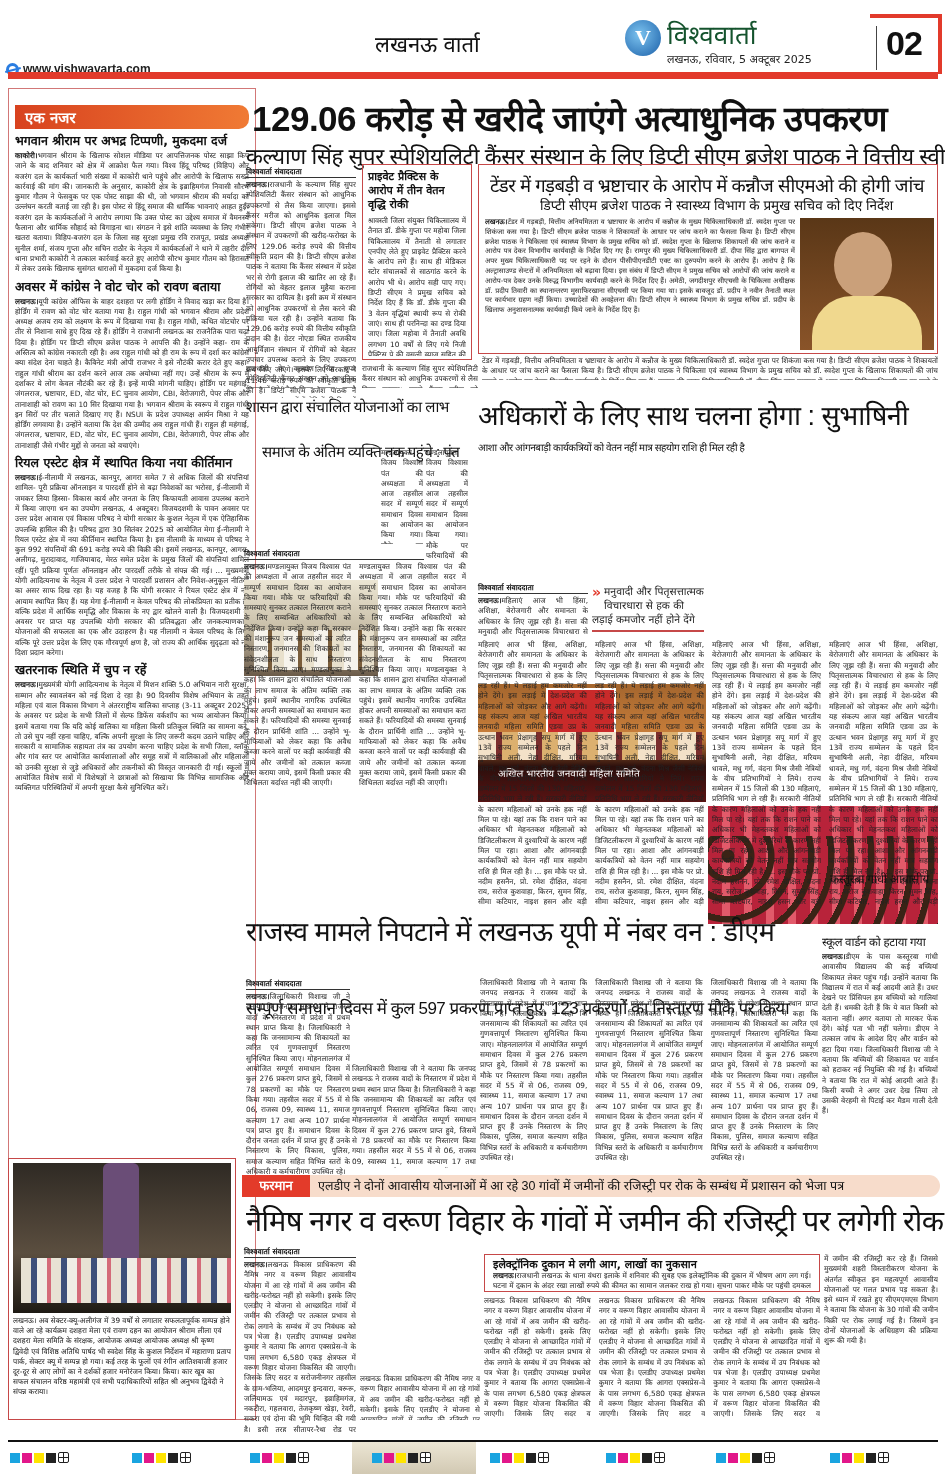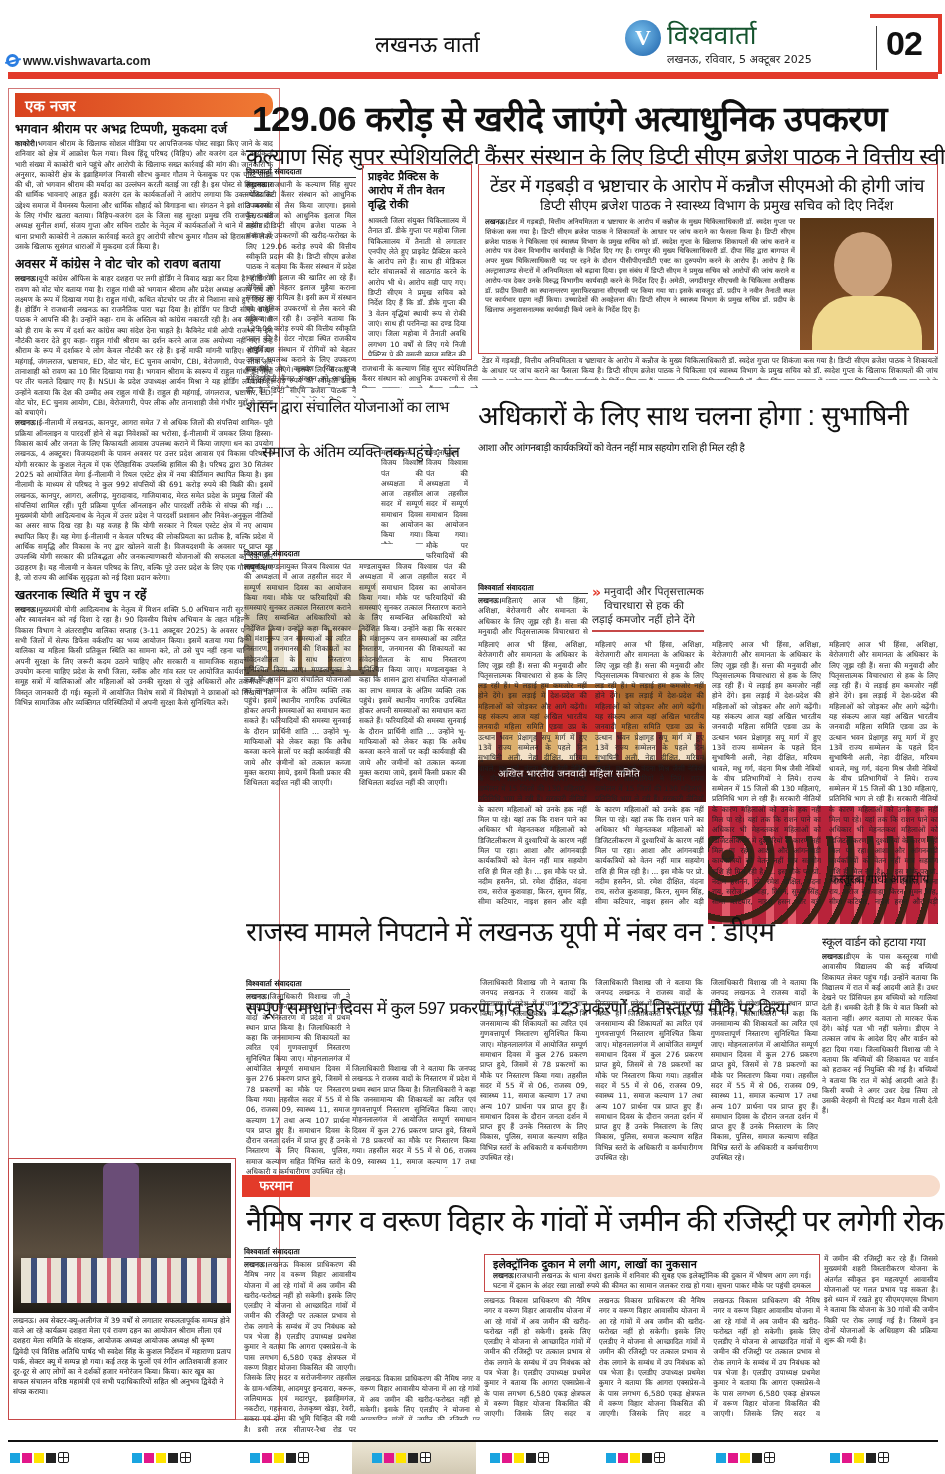--- a/index.html
+++ b/index.html
@@ -1,30 +1,30 @@
 <!DOCTYPE html>
 <html><head>
 <meta charset="utf-8">
 <style>
 *{box-sizing:border-box;margin:0;padding:0}
 body{width:945px;height:1474px;background:#fff;font-family:"DejaVu Sans",sans-serif;color:#111;overflow:hidden;position:relative}
 .abs{position:absolute}
-.hdr-url{left:6px;top:54px;font-size:12px;font-weight:bold;color:#222;display:flex;gap:4px;font-family:"Liberation Sans",sans-serif}
+.hdr-url{left:6px;top:62px;font-size:12px;font-weight:bold;color:#222;display:flex;align-items:center;gap:4px;font-family:"Liberation Sans",sans-serif}
 .ie{width:13px;height:13px;border-radius:50%;border:3px solid #2a7de1;position:relative}
 .ie:after{content:"";position:absolute;left:-4px;top:3px;width:16px;height:2px;background:#2a7de1;transform:rotate(-15deg)}
 .hdr-sec{left:375px;top:28px;font-size:22px;font-family:"Liberation Sans",sans-serif}
 .logo{left:625px;top:16px;width:150px;height:55px}
 .logo-circ{position:absolute;left:0;top:4px;width:36px;height:36px;border-radius:50%;background:radial-gradient(circle at 40% 40%,#7cc3ef,#1a5fa8);color:#fff;font-weight:bold;text-align:center;line-height:36px;font-size:22px;font-family:"Liberation Serif",serif}
 .logo-name{position:absolute;left:42px;top:0;font-size:26px;font-weight:normal;color:#14532d}
 .logo-date{position:absolute;left:42px;top:35px;font-size:11px;color:#222;white-space:nowrap}
 .pgbox{left:870px;top:14px;width:72px;height:60px;border-top:4px solid #e23a2b;border-right:4px solid #e23a2b}
 .pgsep{position:absolute;left:6px;top:8px;width:1px;height:44px;background:#444}
 .pgnum{position:absolute;left:16px;top:6px;font-size:34px;font-family:"Liberation Sans",sans-serif;font-weight:bold;letter-spacing:-1px}
 .redbar{left:8px;top:72px;width:930px;height:7px;background:#e23a2b}
-.col-left{left:8px;top:88px;width:272px;height:1332px;border:1.5px solid #d27777;padding:4px 6px;overflow:hidden}
+.col-left{left:8px;top:88px;width:248px;height:1332px;border:1.5px solid #d27777;padding:16px 6px;overflow:hidden}
 .eknazar{background:linear-gradient(90deg,#d8421f,#f07a34);color:#fff;font-weight:bold;font-size:15px;padding:2px 10px;border-radius:0 10px 10px 0;margin-bottom:3px}
 .lh{font-size:12.5px;font-weight:bold;line-height:15px;margin:4px 0 3px}
 .body{font-size:7.3px;line-height:10.3px;color:#222;text-align:justify}
 .body b{font-weight:bold}
 .h1{font-family:"Liberation Sans",sans-serif;font-weight:bold;color:#111;white-space:nowrap}
 .sub{font-family:"Liberation Sans",sans-serif;color:#111;white-space:nowrap}
 .byline{font-size:7.5px;font-weight:bold;border-bottom:1px solid #333;padding-bottom:1px;margin-bottom:2px}
 .cols{display:flex;gap:8px}
 .cols>div{flex:1}
 .box{border:1.5px solid #c64848}
@@ -64,20 +64,21 @@
   <div class="pgnum">02</div>
 </div>
 <div class="abs redbar"></div>
 
 <div class="abs col-left">
   <div class="eknazar">एक नजर</div>
   <div class="lh">भगवान श्रीराम पर अभद्र टिप्पणी, मुकदमा दर्ज</div>
   <div class="body"><b>काकोरी।</b><span>भगवान श्रीराम के खिलाफ सोशल मीडिया पर आपत्तिजनक पोस्ट साझा किए जाने के बाद शनिवार को क्षेत्र में आक्रोश फैल गया। विश्व हिंदू परिषद (विहिप) और बजरंग दल के कार्यकर्ता भारी संख्या में काकोरी थाने पहुंचे और आरोपी के खिलाफ सख्त कार्रवाई की मांग की। जानकारी के अनुसार, काकोरी क्षेत्र के इब्राहिमगंज निवासी सौरभ कुमार गौतम ने फेसबुक पर एक पोस्ट साझा की थी, जो भगवान श्रीराम की मर्यादा का उल्लंघन करती बताई जा रही है। इस पोस्ट से हिंदू समाज की धार्मिक भावनाएं आहत हुईं। बजरंग दल के कार्यकर्ताओं ने आरोप लगाया कि उक्त पोस्ट का उद्देश्य समाज में वैमनस्य फैलाना और धार्मिक सौहार्द को बिगाड़ना था। संगठन ने इसे शांति व्यवस्था के लिए गंभीर खतरा बताया। विहिप-बजरंग दल के जिला सह सुरक्षा प्रमुख रवि राजपूत, प्रखंड अध्यक्ष सुनील शर्मा, संजय गुप्ता और सचिन राठौर के नेतृत्व में कार्यकर्ताओं ने थाने में तहरीर दी। थाना प्रभारी काकोरी ने तत्काल कार्रवाई करते हुए आरोपी सौरभ कुमार गौतम को हिरासत में लेकर उसके खिलाफ सुसंगत धाराओं में मुकदमा दर्ज किया है।</span></div>
   <div class="lh">अवसर में कांग्रेस ने वोट चोर को रावण बताया</div>
   <div class="body"><b>लखनऊ।</b><span>यूपी कांग्रेस ऑफिस के बाहर दशहरा पर लगी होर्डिंग ने विवाद खड़ा कर दिया है। होर्डिंग में रावण को वोट चोर बताया गया है। राहुल गांधी को भगवान श्रीराम और प्रदेश अध्यक्ष अजय राय को लक्ष्मण के रूप में दिखाया गया है। राहुल गांधी, कथित वोटचोर पर तीर से निशाना साधे हुए दिख रहे हैं। होर्डिंग ने राजधानी लखनऊ का राजनैतिक पारा चढ़ा दिया है। होर्डिंग पर डिप्टी सीएम ब्रजेश पाठक ने आपत्ति की है। उन्होंने कहा- राम के अस्तित्व को कांग्रेस नकारती रही है। अब राहुल गांधी को ही राम के रूप में दर्शा कर कांग्रेस क्या संदेश देना चाहते है। कैबिनेट मंत्री ओपी राजभर ने इसे नौटंकी करार देते हुए कहा- राहुल गांधी श्रीराम का दर्शन करने आज तक अयोध्या नहीं गए। उन्हें श्रीराम के रूप में दर्शाकर ये लोग केवल नौटंकी कर रहे हैं। इन्हें माफी मांगनी चाहिए। होर्डिंग पर महंगाई, जंगलराज, भ्रष्टाचार, ED, वोट चोर, EC चुनाव आयोग, CBI, बेरोजगारी, पेपर लीक और तानाशाही को रावण का 10 सिर दिखाया गया है। भगवान श्रीराम के स्वरूप में राहुल गांधी इन सिरों पर तीर चलाते दिखाए गए हैं। NSUI के प्रदेश उपाध्यक्ष आर्यन मिश्रा ने यह होर्डिंग लगवाया है। उन्होंने बताया कि देश की उम्मीद अब राहुल गांधी हैं। राहुल ही महंगाई, जंगलराज, भ्रष्टाचार, ED, वोट चोर, EC चुनाव आयोग, CBI, बेरोजगारी, पेपर लीक और तानाशाही जैसे गंभीर मुद्दों से जनता को बचाएंगे।</span></div>
+  <div class="lh">रियल एस्टेट क्षेत्र में स्थापित किया नया कीर्तिमान</div>
   <div class="body"><b>लखनऊ।</b><span>ई-नीलामी में लखनऊ, कानपुर, आगरा समेत 7 से अधिक जिलों की संपत्तियां शामिल- पूरी प्रक्रिया ऑनलाइन व पारदर्शी होने से बढ़ा निवेशकों का भरोसा, ई-नीलामी में जमकर लिया हिस्सा- विकास कार्य और जनता के लिए किफायती आवास उपलब्ध कराने में किया जाएगा धन का उपयोग लखनऊ, 4 अक्टूबर। विजयदशमी के पावन अवसर पर उत्तर प्रदेश आवास एवं विकास परिषद ने योगी सरकार के कुशल नेतृत्व में एक ऐतिहासिक उपलब्धि हासिल की है। परिषद द्वारा 30 सितंबर 2025 को आयोजित मेगा ई-नीलामी ने रियल एस्टेट क्षेत्र में नया कीर्तिमान स्थापित किया है। इस नीलामी के माध्यम से परिषद ने कुल 992 संपत्तियों की 691 करोड़ रुपये की बिक्री की। इसमें लखनऊ, कानपुर, आगरा, अलीगढ़, मुरादाबाद, गाजियाबाद, मेरठ समेत प्रदेश के प्रमुख जिलों की संपत्तियां शामिल रहीं। पूरी प्रक्रिया पूर्णतः ऑनलाइन और पारदर्शी तरीके से संपन्न की गई। ... मुख्यमंत्री योगी आदित्यनाथ के नेतृत्व में उत्तर प्रदेश ने पारदर्शी प्रशासन और निवेश-अनुकूल नीतियों का असर साफ दिख रहा है। यह वजह है कि योगी सरकार ने रियल एस्टेट क्षेत्र में नए आयाम स्थापित किए हैं। यह मेगा ई-नीलामी न केवल परिषद की लोकप्रियता का प्रतीक है, बल्कि प्रदेश में आर्थिक समृद्धि और विकास के नए द्वार खोलने वाली है। विजयदशमी के अवसर पर प्राप्त यह उपलब्धि योगी सरकार की प्रतिबद्धता और जनकल्याणकारी योजनाओं की सफलता का एक और उदाहरण है। यह नीलामी न केवल परिषद के लिए, बल्कि पूरे उत्तर प्रदेश के लिए एक गौरवपूर्ण क्षण है, जो राज्य की आर्थिक सुदृढ़ता को नई दिशा प्रदान करेगा।</span></div>
   <div class="lh">खतरनाक स्थिति में चुप न रहें</div>
   <div class="body"><b>लखनऊ।</b><span>मुख्यमंत्री योगी आदित्यनाथ के नेतृत्व में मिशन शक्ति 5.0 अभियान नारी सुरक्षा, सम्मान और स्वावलंबन को नई दिशा दे रहा है। 90 दिवसीय विशेष अभियान के तहत महिला एवं बाल विकास विभाग ने अंतरराष्ट्रीय बालिका सप्ताह (3-11 अक्टूबर 2025) के अवसर पर प्रदेश के सभी जिलों में सेल्फ डिफेंस वर्कशॉप का भव्य आयोजन किया। इसमें बताया गया कि यदि कोई बालिका या महिला किसी प्रतिकूल स्थिति का सामना करे, तो उसे चुप नहीं रहना चाहिए, बल्कि अपनी सुरक्षा के लिए जरूरी कदम उठाने चाहिए और सरकारी व सामाजिक सहायता तंत्र का उपयोग करना चाहिए प्रदेश के सभी जिला, ब्लॉक और गांव स्तर पर आयोजित कार्यशालाओं और समूह सत्रों में बालिकाओं और महिलाओं को उनकी सुरक्षा से जुड़े अधिकारों और तकनीकों की विस्तृत जानकारी दी गई। स्कूलों में आयोजित विशेष सत्रों में विशेषज्ञों ने छात्राओं को सिखाया कि विभिन्न सामाजिक और व्यक्तिगत परिस्थितियों में अपनी सुरक्षा कैसे सुनिश्चित करें।</span></div>
 </div>
 
 <div class="abs box" style="left:8px;top:1158px;width:228px;height:262px;background:#fff;padding:4px;">
   <div class="photo ph-dark" style="width:100%;height:150px;">
     <div style="position:absolute;left:90px;top:0;width:36px;height:110px;background:#6a4d77;border-radius:6px 6px 0 0"></div>
     <div style="position:absolute;left:8px;top:95px;width:210px;height:45px;background:repeating-linear-gradient(90deg,#e8e2d4 0 10px,#3e4f7a 10px 16px,#f0ede6 16px 26px,#d46b7a 26px 30px)"></div>
   </div>
@@ -162,20 +163,21 @@
   <div class="body" style="height:190px;overflow:hidden">जिलाधिकारी विशाख जी ने बताया कि जनपद लखनऊ ने राजस्व वादों के निस्तारण में प्रदेश में प्रथम स्थान प्राप्त किया है। जिलाधिकारी ने कहा कि जनसामान्य की शिकायतों का त्वरित एवं गुणवत्तापूर्ण निस्तारण सुनिश्चित किया जाए। मोहनलालगंज में आयोजित सम्पूर्ण समाधान दिवस में कुल 276 प्रकरण प्राप्त हुये, जिसमें से 78 प्रकरणों का मौके पर निस्तारण किया गया। तहसील सदर में 55 में से 06, राजस्व 09, स्वास्थ्य 11, समाज कल्याण 17 तथा अन्य 107 प्रार्थना पत्र प्राप्त हुए हैं। समाधान दिवस के दौरान जनता दर्शन में प्राप्त हुए हैं उनके निस्तारण के लिए विकास, पुलिस, समाज कल्याण सहित विभिन्न स्तरों के अधिकारी व कर्मचारीगण उपस्थित रहे।</div>
   <div class="body" style="height:190px;overflow:hidden">जिलाधिकारी विशाख जी ने बताया कि जनपद लखनऊ ने राजस्व वादों के निस्तारण में प्रदेश में प्रथम स्थान प्राप्त किया है। जिलाधिकारी ने कहा कि जनसामान्य की शिकायतों का त्वरित एवं गुणवत्तापूर्ण निस्तारण सुनिश्चित किया जाए। मोहनलालगंज में आयोजित सम्पूर्ण समाधान दिवस में कुल 276 प्रकरण प्राप्त हुये, जिसमें से 78 प्रकरणों का मौके पर निस्तारण किया गया। तहसील सदर में 55 में से 06, राजस्व 09, स्वास्थ्य 11, समाज कल्याण 17 तथा अन्य 107 प्रार्थना पत्र प्राप्त हुए हैं। समाधान दिवस के दौरान जनता दर्शन में प्राप्त हुए हैं उनके निस्तारण के लिए विकास, पुलिस, समाज कल्याण सहित विभिन्न स्तरों के अधिकारी व कर्मचारीगण उपस्थित रहे।</div>
 </div>
 
 <div class="abs sub" style="left:830px;top:870px;font-size:12px;letter-spacing:-0.3px">कस्तूरबा गांधी आवासीय</div>
 <div class="abs sub" style="left:822px;top:934px;font-size:11.5px;letter-spacing:-0.3px">स्कूल वार्डन को हटाया गया</div>
 <div class="abs body" style="left:822px;top:952px;width:116px;height:216px;overflow:hidden"><b>लखनऊ।</b><span>डीएम के पास कस्तूरबा गांधी आवासीय विद्यालय की कई बच्चियां शिकायत लेकर पहुंच गईं। उन्होंने बताया कि विद्यालय में रात में कई आदमी आते हैं। उधर देखने पर प्रिंसिपल हम बच्चियों को गालियां देती हैं। धमकी देती हैं कि ये बात किसी को बताना नहीं। अगर बताया तो मारकर फेंक देंगे। कोई पता भी नहीं चलेगा। डीएम ने तत्काल जांच के आदेश दिए और वार्डन को हटा दिया गया। जिलाधिकारी विशाख जी ने बताया कि बच्चियों की शिकायत पर वार्डन को हटाकर नई नियुक्ति की गई है। बच्चियों ने बताया कि रात में कोई आदमी आते हैं। किसी बच्ची ने अगर उधर देख लिया तो उसकी बेरहमी से पिटाई कर मैडम गाली देती हैं।</span></div>
 
 <div class="abs ferman-bar">
   <div class="ferman-tag">फरमान</div>
+  <div class="ferman-txt">एलडीए ने दोनों आवासीय योजनाओं में आ रहे 30 गांवों में जमीनों की रजिस्ट्री पर रोक के सम्बंध में प्रशासन को भेजा पत्र</div>
 </div>
 
 <div class="abs h1" style="left:246px;top:1200px;font-size:29px;font-weight:normal;letter-spacing:-0.6px">नैमिष नगर व वरूण विहार के गांवों में जमीन की रजिस्ट्री पर लगेगी रोक</div>
 <div class="abs" style="left:244px;top:1246px;width:112px">
   <div class="byline">विश्ववार्ता संवाददाता</div>
   <div class="body" style="height:172px;overflow:hidden"><b>लखनऊ।</b><span>लखनऊ विकास प्राधिकरण की नैमिष नगर व वरूण विहार आवासीय योजना में आ रहे गांवों में अब जमीन की खरीद-फरोख्त नहीं हो सकेगी। इसके लिए एलडीए ने योजना से आच्छादित गांवों में जमीन की रजिस्ट्री पर तत्काल प्रभाव से रोक लगाने के सम्बंध में उप निबंधक को पत्र भेजा है। एलडीए उपाध्यक्ष प्रथमेश कुमार ने बताया कि आगरा एक्सप्रेस-वे के पास लगभग 6,580 एकड़ क्षेत्रफल में वरूण विहार योजना विकसित की जाएगी। जिसके लिए सदर व सरोजनीनगर तहसील के ग्राम-भलिया, आदमपुर इन्दवारा, बरूरू, जलियामऊ एवं मदारपुर, इब्राहिमगंज, नकटौरा, गहलवारा, तेजकृष्ण खेड़ा, रेवरी, सकरा एवं दोना की भूमि चिन्हित की गयी है। इसी तरह सीतापुर-रैथा रोड पर प्रस्तावित नैमिष नगर योजना के लिए 18 गांवों की लगभग 3670 एकड़ जमीन ली जानी है। इसमें बीकेटी व सदर तहसील के दुग्गौर शामिल हैं। उपाध्यक्ष ने बताया कि संपर्क करके सहमति के आधार पर प्राधिकरण के अलावा अन्य पार्टी के पक्ष उत्पन्न नहीं होगी।</span></div>
 </div>
 
 <div class="abs body" style="left:360px;top:1374px;width:120px;height:46px;overflow:hidden">लखनऊ विकास प्राधिकरण की नैमिष नगर व वरूण विहार आवासीय योजना में आ रहे गांवों में अब जमीन की खरीद-फरोख्त नहीं हो सकेगी। इसके लिए एलडीए ने योजना से आच्छादित गांवों में जमीन की रजिस्ट्री पर तत्काल प्रभाव से रोक लगाने के सम्बंध में उप निबंधक को पत्र भेजा है। एलडीए उपाध्यक्ष प्रथमेश कुमार ने बताया कि आगरा एक्सप्रेस-वे के पास लगभग 6,580 एकड़ क्षेत्रफल में वरूण विहार योजना विकसित की जाएगी। जिसके लिए सदर व सरोजनीनगर तहसील के ग्राम-भलिया, आदमपुर इन्दवारा, बरूरू, जलियामऊ एवं मदारपुर, इब्राहिमगंज, नकटौरा, गहलवारा, तेजकृष्ण खेड़ा, रेवरी, सकरा एवं दोना की भूमि चिन्हित की गयी है। इसी तरह सीतापुर-रैथा रोड पर प्रस्तावित नैमिष नगर योजना के लिए 18 गांवों की लगभग 3670 एकड़ जमीन ली जानी है। इसमें बीकेटी व सदर तहसील के दुग्गौर शामिल हैं। उपाध्यक्ष ने बताया कि संपर्क करके सहमति के आधार पर प्राधिकरण के अलावा अन्य पार्टी के पक्ष उत्पन्न नहीं होगी।</div>
 <div class="abs box" style="left:484px;top:1254px;width:336px;height:38px;padding:3px 8px">

